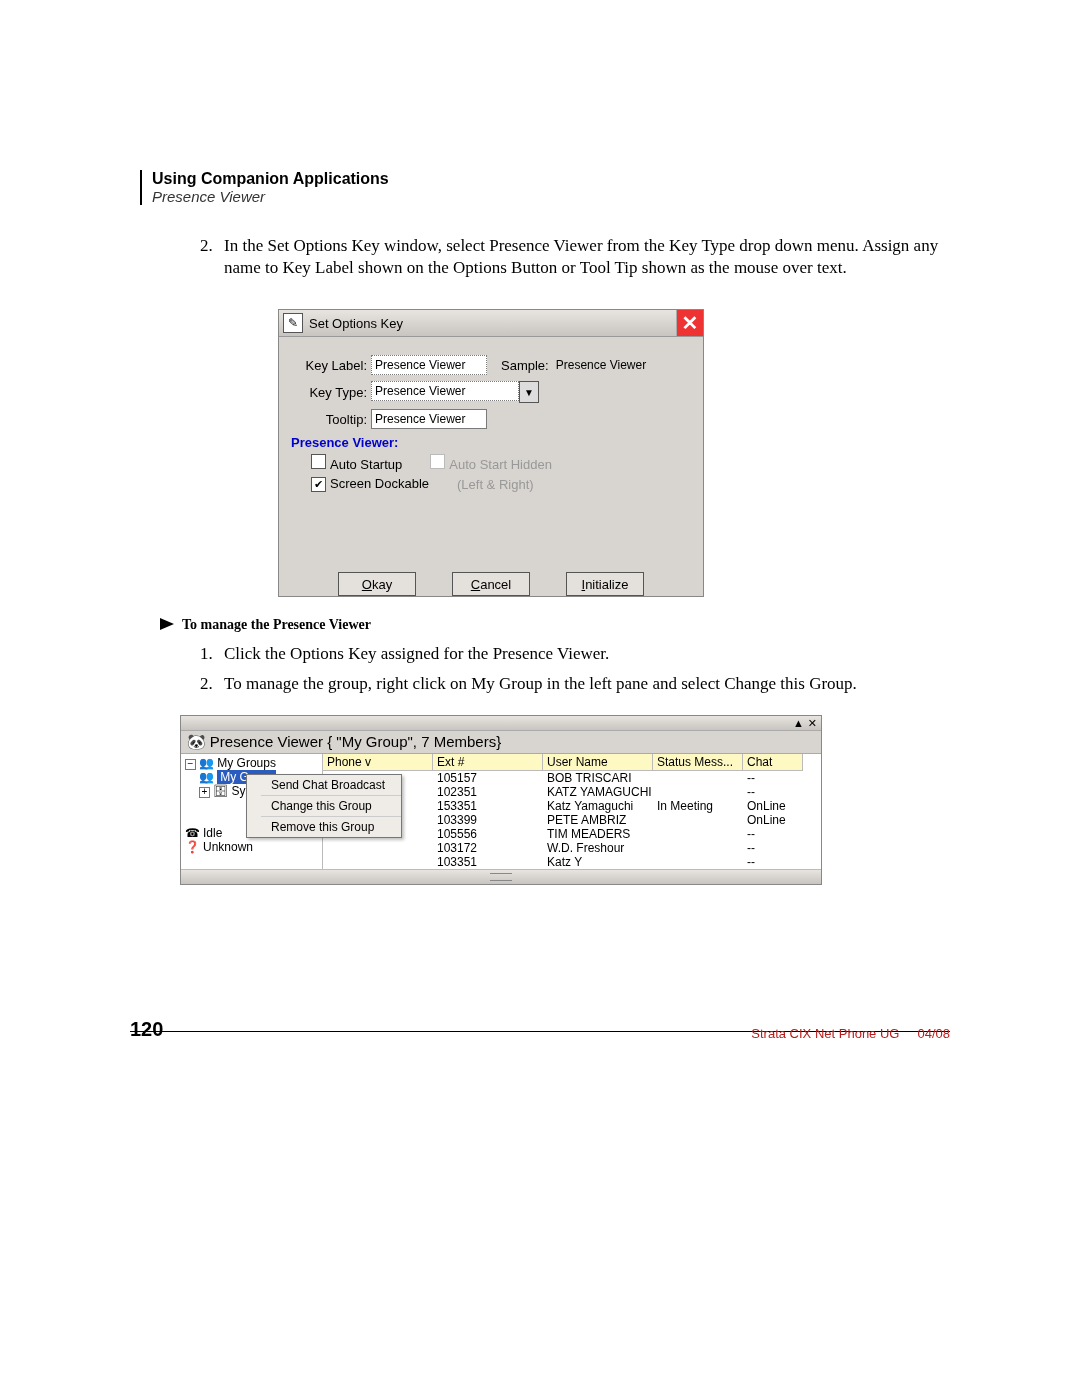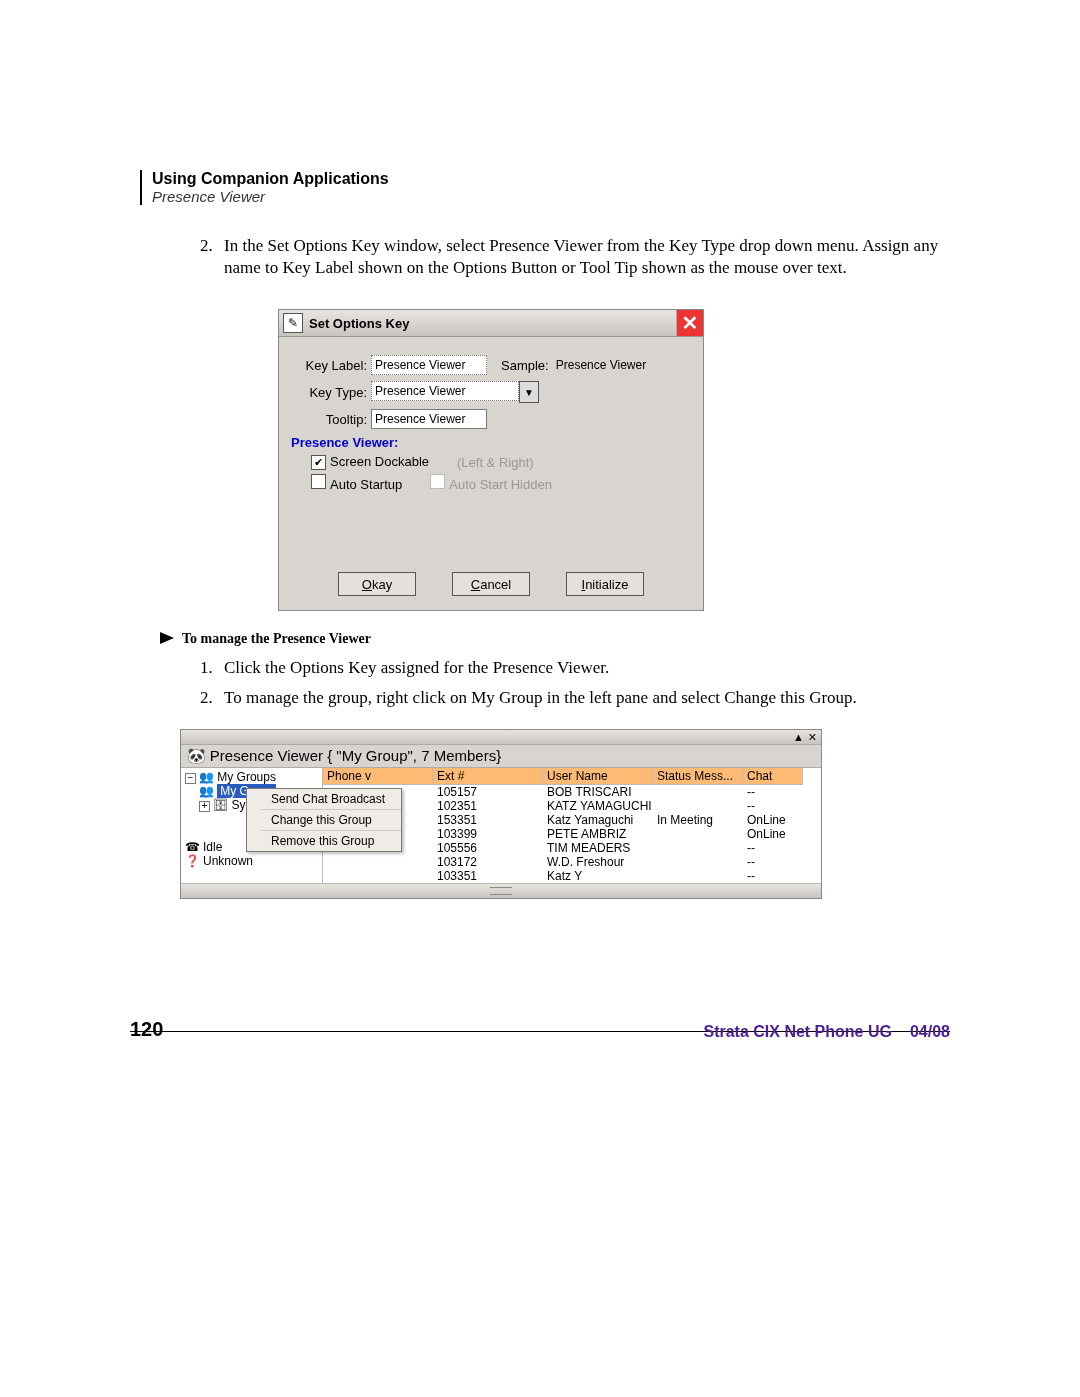--- a/index.html
+++ b/index.html
@@ -90,21 +90,21 @@
     width: 18px; height: 18px;
     border: 1px solid #555;
     background: #fff;
     margin-right: 6px;
     display: inline-flex;
     align-items: center;
     justify-content: center;
     font-size: 12px;
   }
   .fig1 .titlebar .ttl {
-    font-weight: bold;
+    font-weight: normal;
     flex: 1;
   }
   .fig1 .titlebar .close {
     width: 26px; height: 26px;
     background: #e33;
     color: #fff;
     font-weight: bold;
     font-size: 20px;
     display: flex;
     align-items: center;
@@ -169,21 +169,21 @@
     font-size: 11px;
     line-height: 1;
   }
   .fig1 .extra-space {
     height: 70px;
   }
   .fig1 .btnrow {
     display: flex;
     justify-content: center;
     gap: 36px;
-    padding-bottom: 14px;
+    padding-bottom: 0;
   }
   .fig1 .btn {
     width: 76px;
     height: 22px;
     border: 1px solid #555;
     background: #e4e0dc;
     font-size: 13px;
     display: flex;
     align-items: center;
     justify-content: center;
@@ -266,21 +266,21 @@
     font-size: 12px;
   }
   .fig2 .ctx .mi:last-child { border-bottom: none; }
   .fig2 .table {
     flex: 1;
     display: grid;
     grid-template-columns: 110px 110px 110px 90px 60px;
     font-size: 12px;
   }
   .fig2 .table .th {
-    background: #fdba74;
+    background: #fef9c3;
     border: 1px solid #bbb;
     border-top: none;
     border-left: none;
     padding: 1px 4px;
     font-size: 12px;
   }
   .fig2 .table .td {
     padding: 0 4px;
     white-space: nowrap;
     overflow: hidden;
@@ -334,23 +334,23 @@
     justify-content: space-between;
     align-items: flex-end;
   }
   .footer .pg {
     font-family: Arial, Helvetica, sans-serif;
     font-weight: bold;
     font-size: 20px;
   }
   .footer .doc {
     font-family: Arial, Helvetica, sans-serif;
-    font-weight: bold;
-    font-size: 16px;
-    color: #4c1d95;
+    font-weight: normal;
+    font-size: 13px;
+    color: #b91c1c;
   }
   .footer .doc .date { margin-left: 18px; }
 </style>
 </head>
 <body>
 
 <div class="page">
 
   <div class="hdr">
     <div class="chapter">Using Companion Applications</div>
@@ -385,26 +385,26 @@
           <span class="inp dashed" style="width:140px">Presence Viewer</span>
           <span class="arrowbtn">▼</span>
         </span>
       </div>
       <div class="row">
         <span class="lbl">Tooltip:</span>
         <span class="inp" style="width:108px">Presence Viewer</span>
       </div>
       <div class="section-title">Presence Viewer:</div>
       <div class="cb-row">
+        <span><span class="cb"></span><span>Auto Startup</span></span>
+        <span class="g" style="color:#999"><span class="cb" style="border-color:#bbb"></span><span>Auto Start Hidden</span></span>
+      </div>
+      <div class="cb-row">
         <span><span class="cb">✔</span><span>Screen Dockable</span></span>
         <span style="color:#999">(Left &amp; Right)</span>
-      </div>
-      <div class="cb-row">
-        <span><span class="cb"></span><span>Auto Startup</span></span>
-        <span class="g" style="color:#999"><span class="cb" style="border-color:#bbb"></span><span>Auto Start Hidden</span></span>
       </div>
       <div class="extra-space"></div>
     </div>
     <div class="btnrow">
       <div class="btn">
           <span><span class="ul">O</span>kay</span>
         </div>
       <div class="btn">
           <span><span class="ul">C</span>ancel</span>
         </div>

